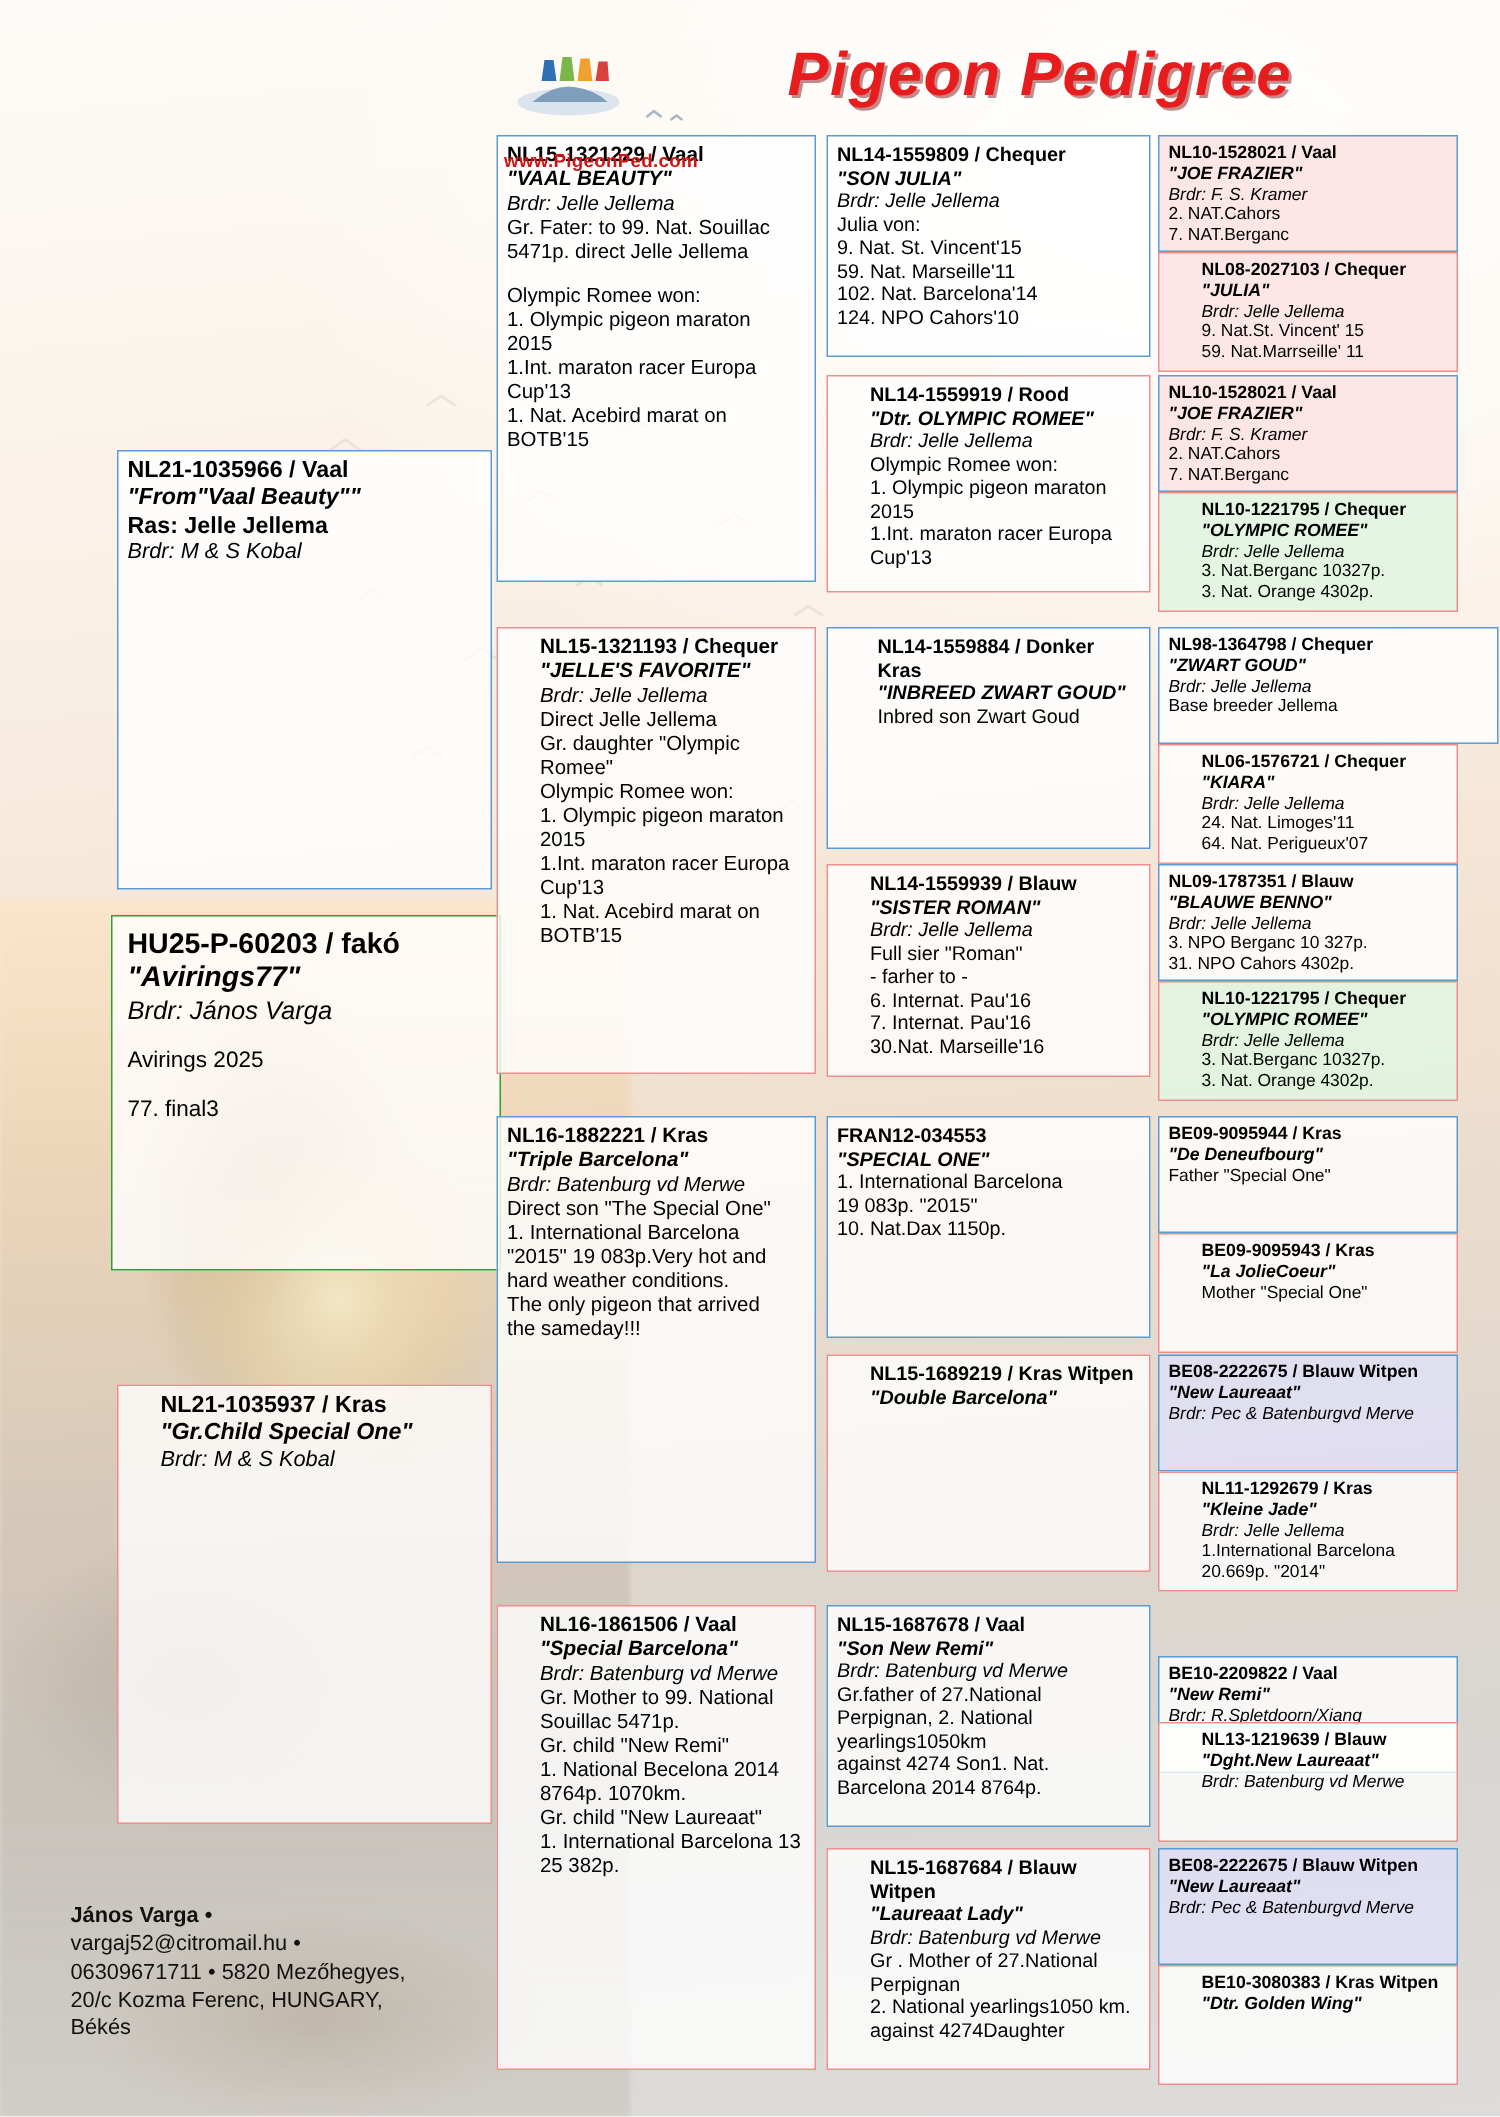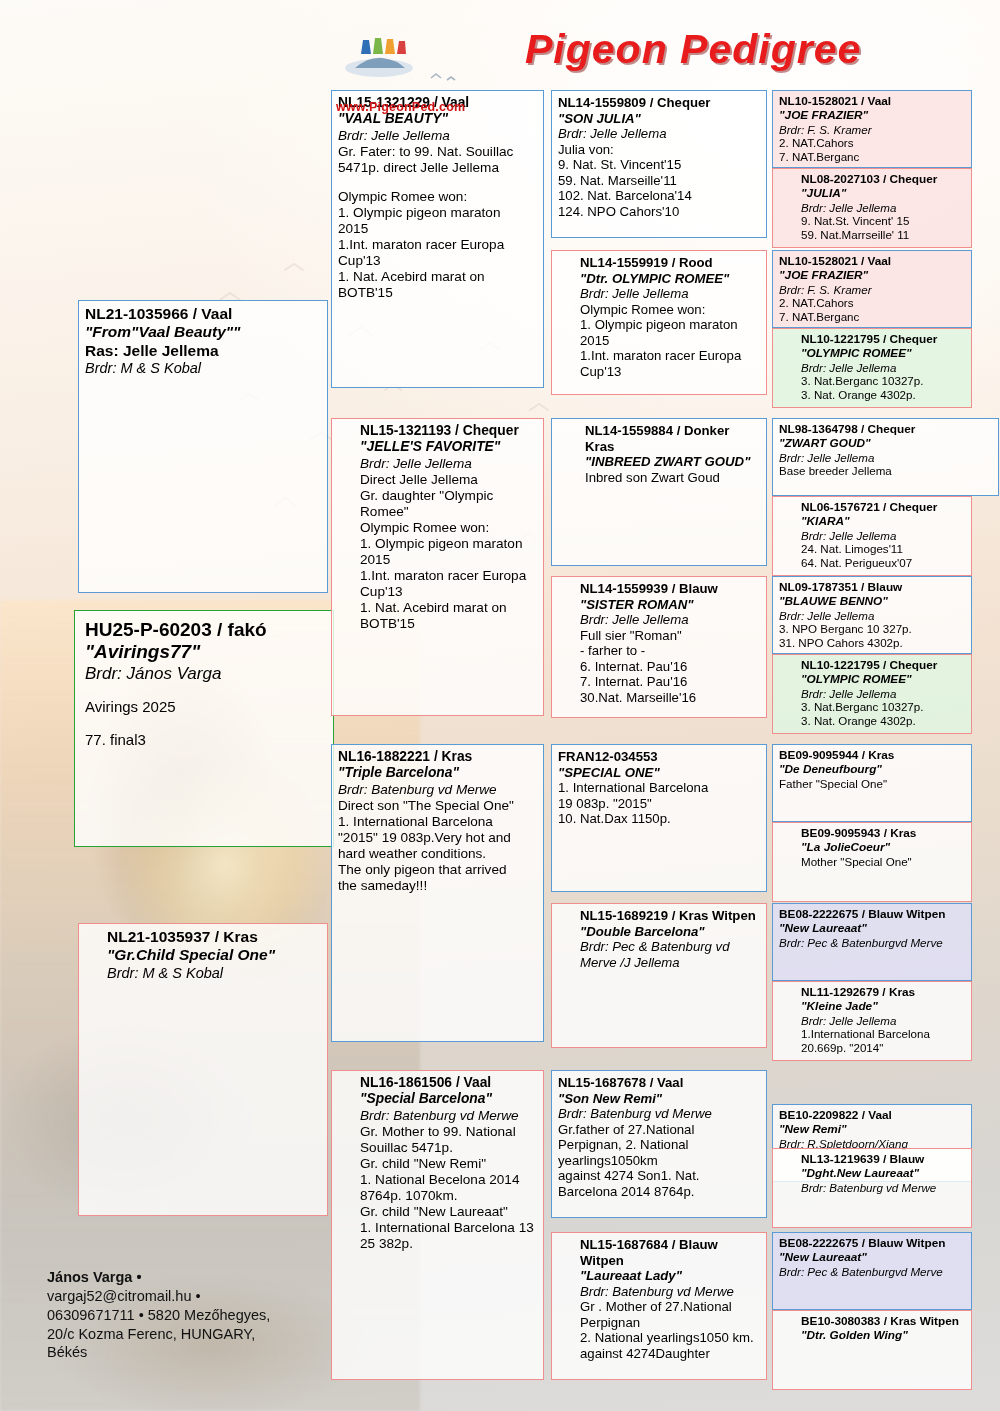--- a/index.html
+++ b/index.html
@@ -215,21 +215,20 @@
 
 <div class="card blue g3" style="left:551px;top:744px;width:216px;height:148px;">
   <span class="ring">FRAN12-034553</span>
   <span class="nick">"SPECIAL ONE"</span>
   <span class="lines"><span class="ln">1. International Barcelona</span><span class="ln">19 083p. "2015"</span><span class="ln">10. Nat.Dax 1150p.</span></span>
 </div>
 
 <div class="card red g3" style="left:551px;top:903px;width:216px;height:145px;">
   <span class="ring">NL15-1689219 / Kras Witpen</span>
   <span class="nick">"Double Barcelona"</span>
-  <span class="brdr">Brdr: Pec &amp; Batenburg vd Merve /J Jellema</span>
   <span class="lines"></span>
 </div>
 
 <div class="card blue g3" style="left:551px;top:1070px;width:216px;height:148px;">
   <span class="ring">NL15-1687678 / Vaal</span>
   <span class="nick">"Son New Remi"</span>
   <span class="brdr">Brdr: Batenburg vd Merwe</span>
   <span class="lines"><span class="ln">Gr.father of 27.National</span><span class="ln">Perpignan, 2. National</span><span class="ln">yearlings1050km</span><span class="ln">against 4274 Son1. Nat.</span><span class="ln">Barcelona 2014 8764p.</span></span>
 </div>
 

